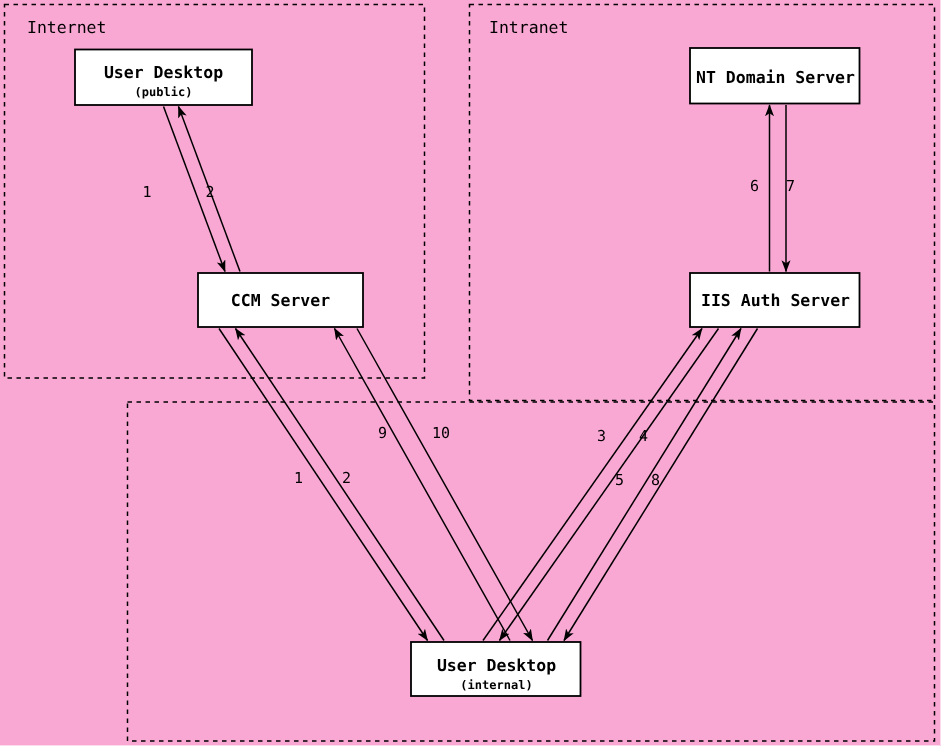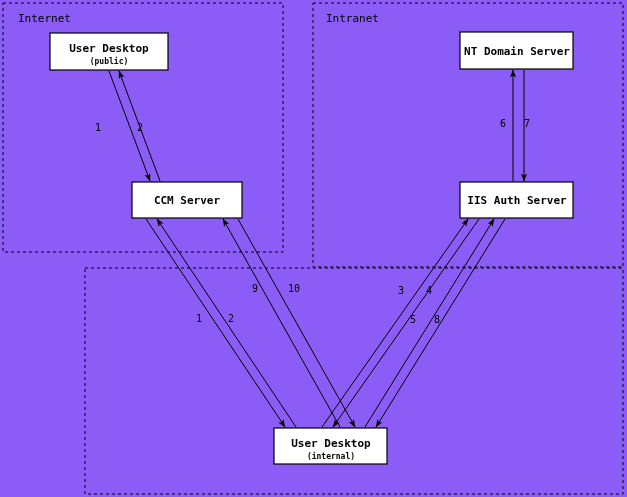--- a/index.html
+++ b/index.html
@@ -1,18 +1,18 @@
 <!DOCTYPE html>
 <html><head>
 <meta charset="utf-8">
 <style>
   html,body{margin:0;padding:0;background:#ffffff;}
   body{width:627px;height:497px;overflow:hidden;
        font-family:"DejaVu Sans Mono","Liberation Mono",monospace;}
-  #diagram-root{position:relative;width:627px;height:497px;background:#8b5cf6;}
+  #diagram-root{position:relative;width:627px;height:497px;background:#f9a8d4;}
   svg{display:block;}
   .zone-label{font-family:"DejaVu Sans Mono","Liberation Mono",monospace;
               font-size:11px;fill:#000;}
   .node-title{font-family:"DejaVu Sans Mono","Liberation Mono",monospace;
               font-size:11px;font-weight:bold;fill:#000;text-anchor:middle;}
   .node-sub{font-family:"DejaVu Sans Mono","Liberation Mono",monospace;
             font-size:8px;font-weight:bold;fill:#000;text-anchor:middle;}
   .step-label{font-family:"DejaVu Sans Mono","Liberation Mono",monospace;
               font-size:10px;fill:#000;text-anchor:middle;}
   .zone-box{fill:none;stroke:#000;stroke-width:1;stroke-dasharray:3,3;}

